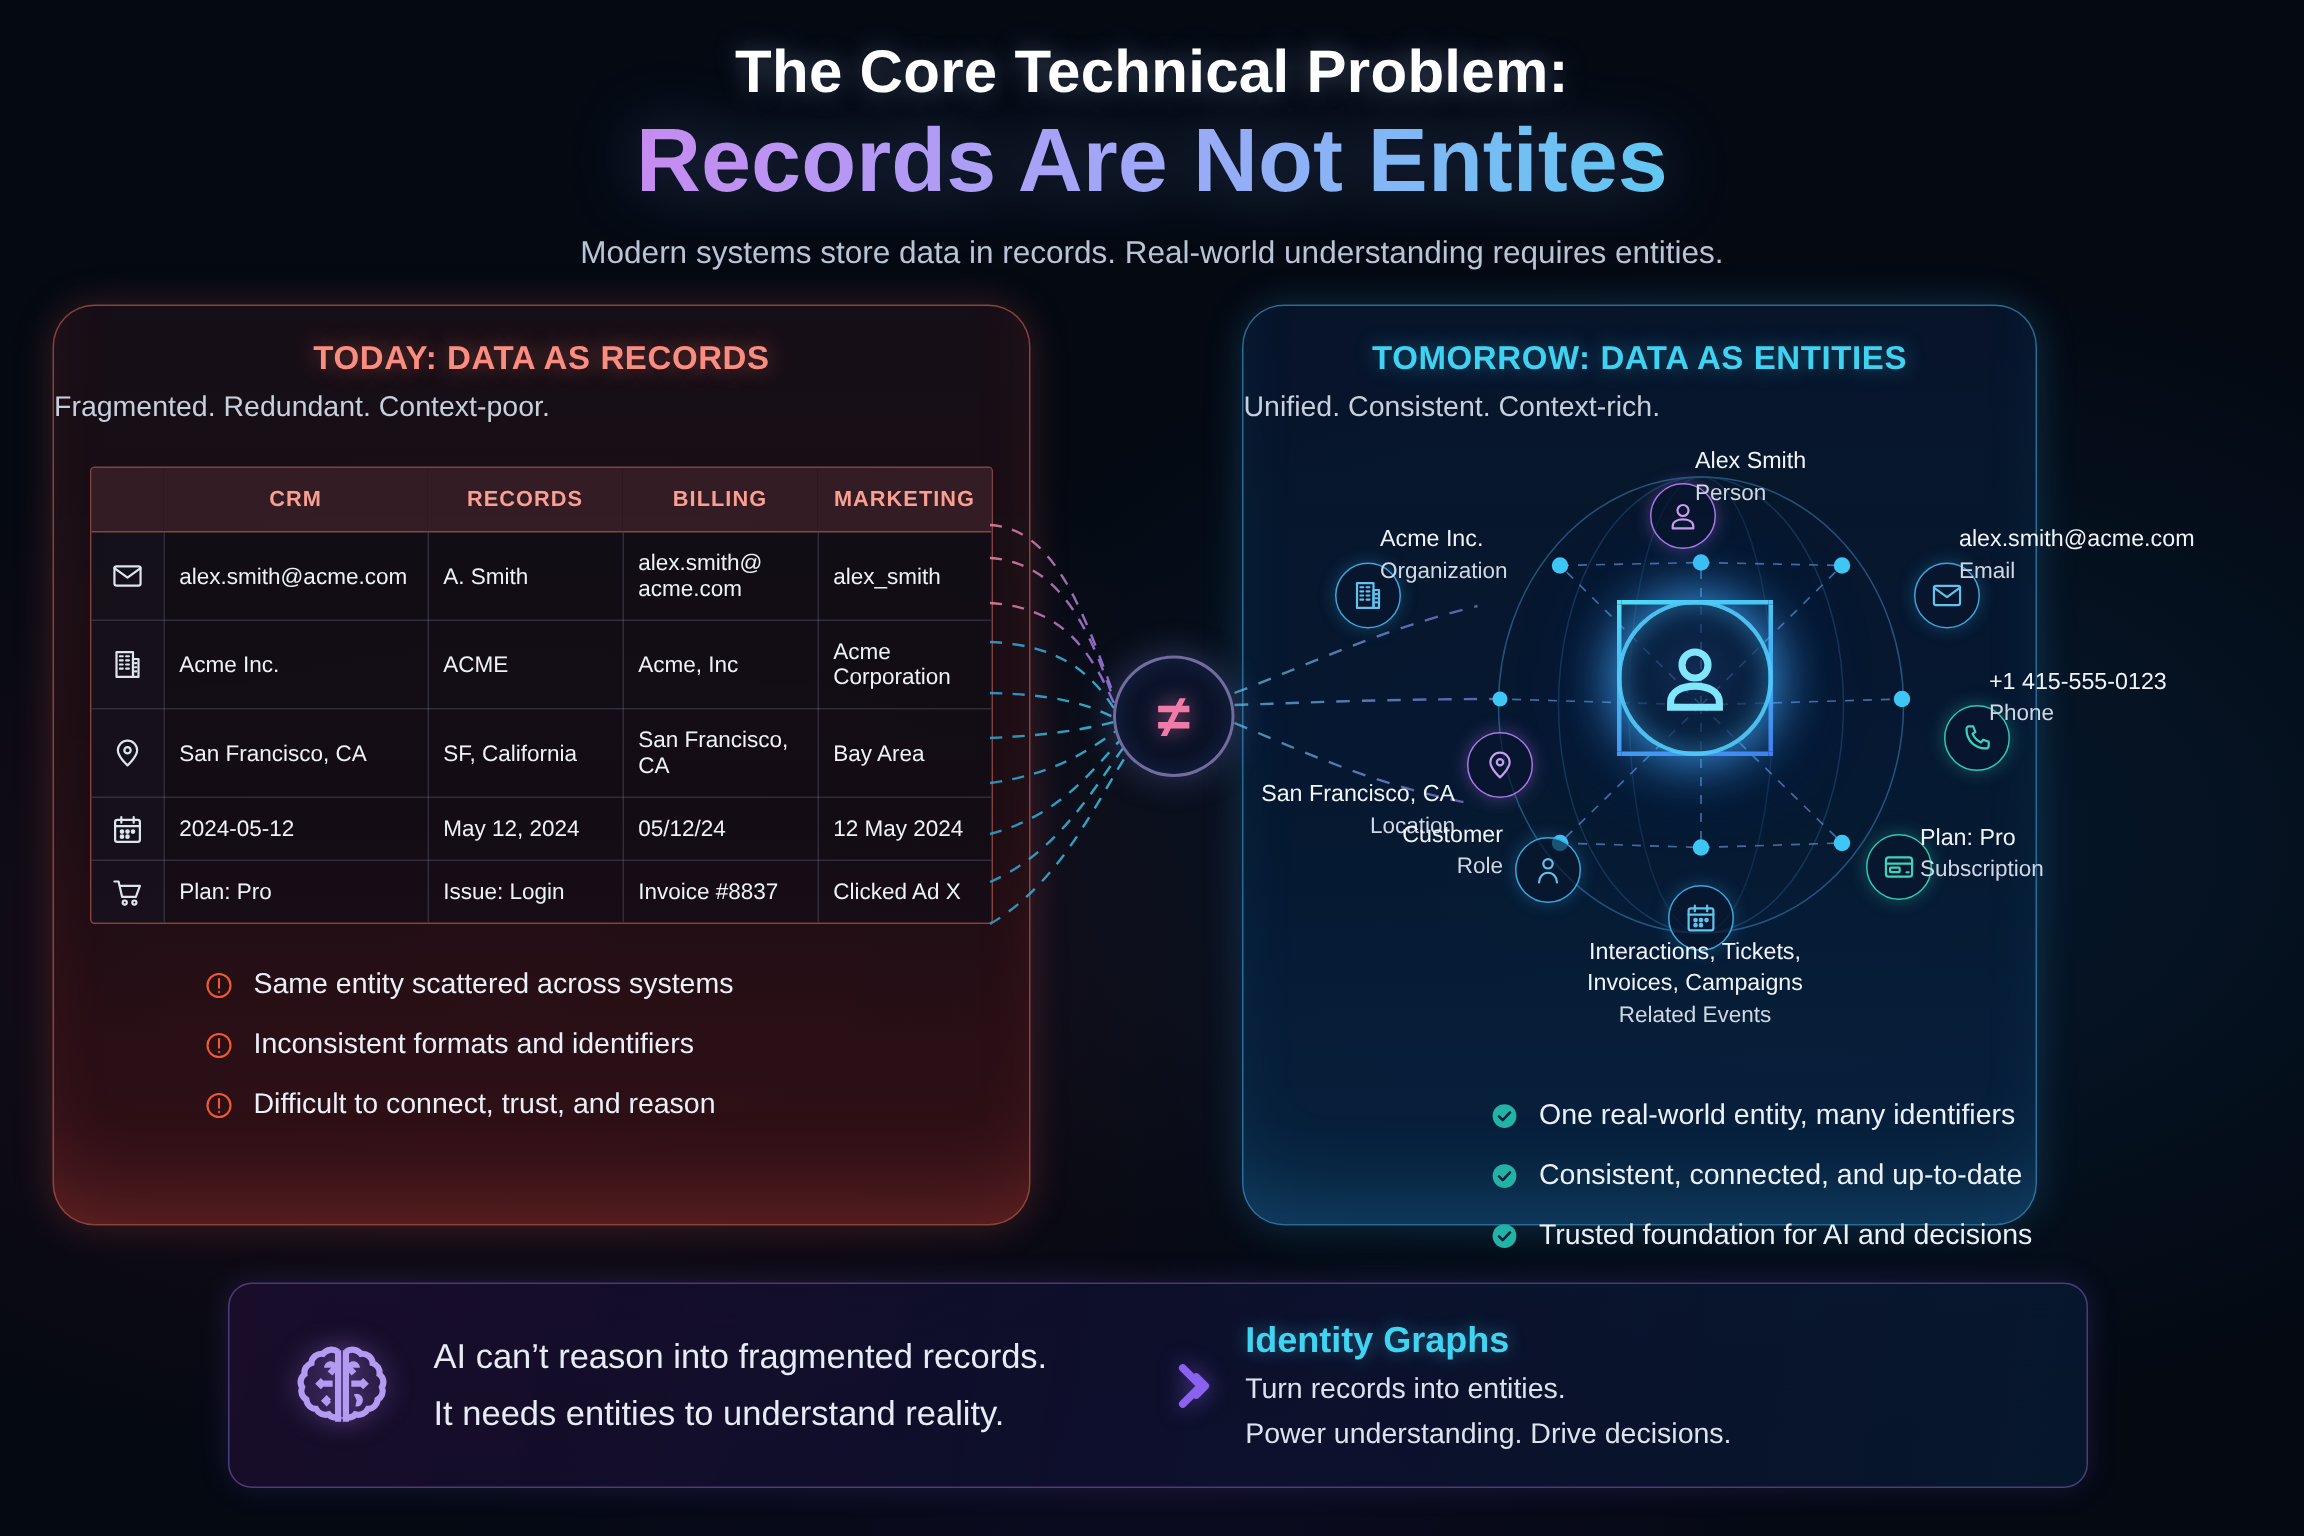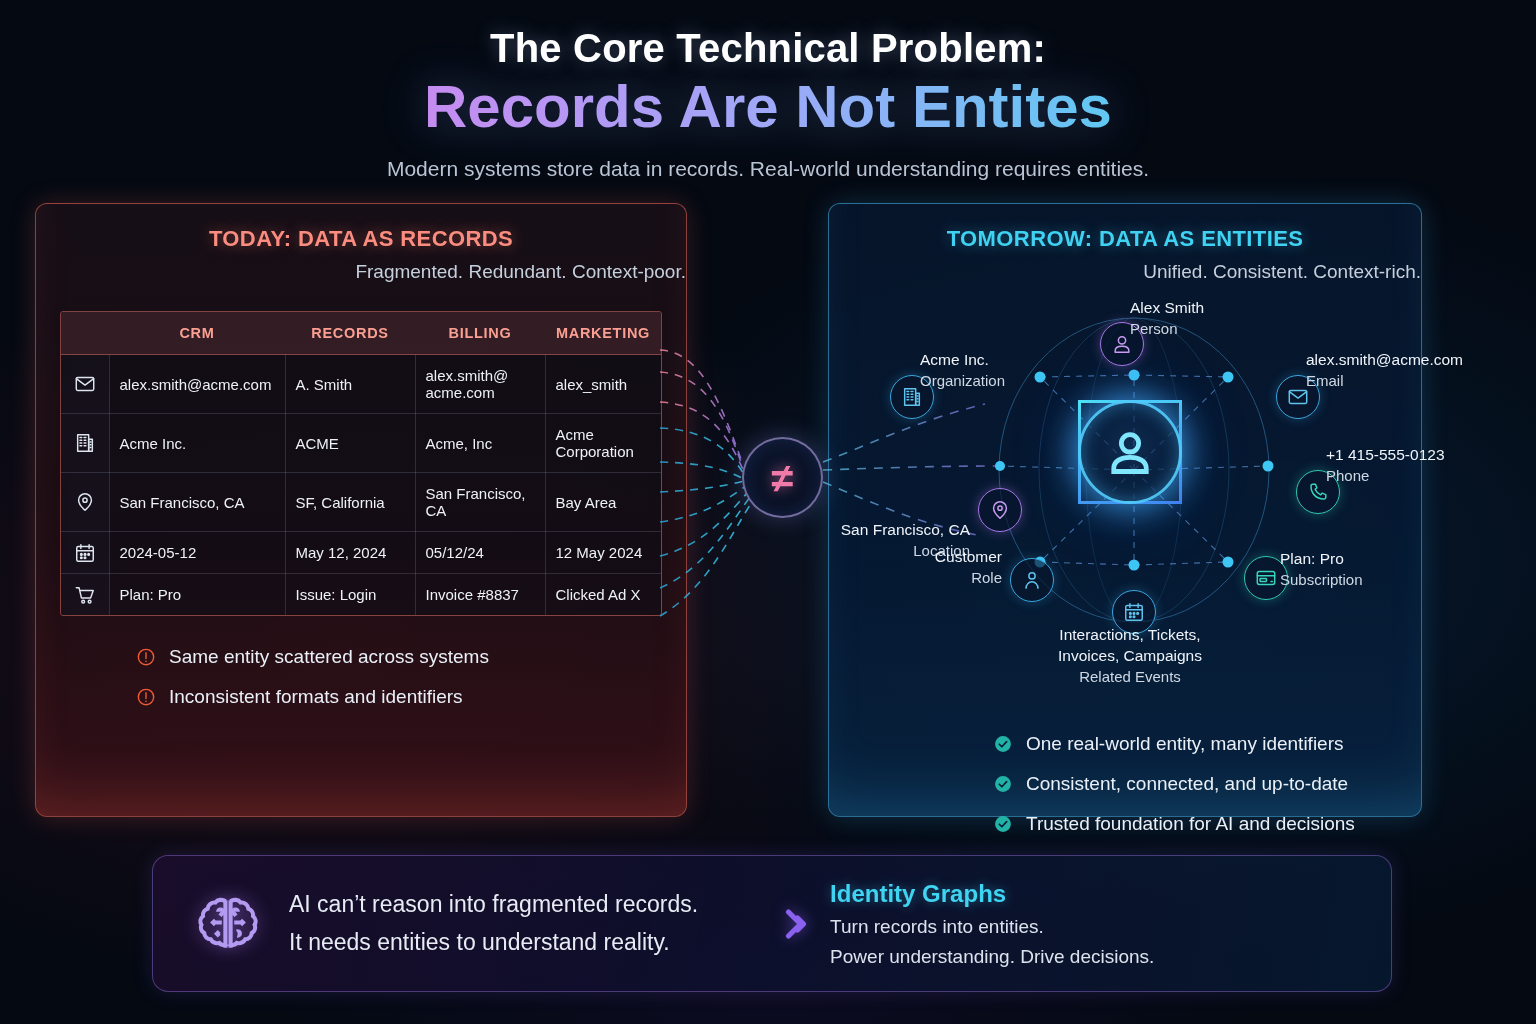--- a/index.html
+++ b/index.html
@@ -23,37 +23,37 @@
   }
   .hdr .t2{
     font-size:60px; font-weight:bold; line-height:1.08; margin-top:4px;
     background:linear-gradient(90deg,#ef8ed0 0%, #c58cf0 28%, #9fa8f8 50%, #62c7f2 72%, #5fe3f0 100%);
     -webkit-background-clip:text; background-clip:text; color:transparent;
     filter:drop-shadow(0 0 22px rgba(120,160,255,.35));
   }
   .hdr .t3{ font-size:21px; color:#b9c4d4; margin-top:17px; }
 
   
-  .panel{ position:absolute; border-radius:12px; }
+  .panel{ position:absolute; border-radius:28px; }
   .panel-left{
     left:35px; top:203px; width:652px; height:614px;
     background:linear-gradient(180deg, rgba(24,16,24,.92) 0%, rgba(30,14,20,.85) 55%, rgba(58,18,24,.85) 100%);
     border:1px solid rgba(235,110,95,.55);
     box-shadow:0 0 26px rgba(240,90,80,.22), inset 0 -42px 60px -30px rgba(255,90,70,.25);
   }
   .panel-right{
-    left:828px; top:203px; width:594px; height:614px;
+    left:828px; top:203px; width:530px; height:614px;
     background:linear-gradient(180deg, rgba(7,22,44,.92) 0%, rgba(6,26,52,.9) 60%, rgba(8,36,66,.9) 100%);
     border:1px solid rgba(70,180,235,.55);
     box-shadow:0 0 26px rgba(60,170,235,.22), inset 0 -42px 60px -30px rgba(60,190,255,.22);
   }
   .p-title{ text-align:center; font-size:22px; font-weight:bold; letter-spacing:.4px; margin-top:22px; }
   .p-title.red{ color:#fb8d80; text-shadow:0 0 14px rgba(250,120,100,.45); }
   .p-title.cyan{ color:#3fd2f2; text-shadow:0 0 14px rgba(60,200,240,.45); }
-  .p-sub{ text-align:right; font-size:19px; color:#c6cfdc; margin-top:9px; }
+  .p-sub{ text-align:left; font-size:19px; color:#c6cfdc; margin-top:9px; }
 
   
   .tbl-wrap{ margin:28px 24px 0 24px; border:1px solid rgba(235,120,105,.5); border-radius:3px; overflow:hidden; }
   table{ border-collapse:collapse; width:100%; }
   thead th{
     background:rgba(62,34,42,.72); color:#fb9f92; font-size:14.5px; font-weight:bold;
     letter-spacing:.7px; padding:13px 6px; text-align:center;
     border-bottom:1px solid rgba(235,120,105,.45);
   }
   thead th.ic{ width:48px; }
@@ -308,20 +308,28 @@
         <span class="lbl">Same entity scattered across systems</span>
       </div>
       <div class="bl">
         <span class="warn"><svg viewBox="0 0 24 24" fill="none" stroke="#ef5a34" stroke-width="1.7" stroke-linecap="round">
             <circle cx="12" cy="12" r="9.2"></circle>
             <path d="M12 6.8v7"></path>
             <circle cx="12" cy="17.2" r=".3" fill="#ef5a34" stroke="#ef5a34" stroke-width="1.5"></circle>
           </svg></span>
         <span class="lbl">Inconsistent formats and identifiers</span>
       </div>
+      <div class="bl">
+        <span class="warn"><svg viewBox="0 0 24 24" fill="none" stroke="#ef5a34" stroke-width="1.7" stroke-linecap="round">
+            <circle cx="12" cy="12" r="9.2"></circle>
+            <path d="M12 6.8v7"></path>
+            <circle cx="12" cy="17.2" r=".3" fill="#ef5a34" stroke="#ef5a34" stroke-width="1.5"></circle>
+          </svg></span>
+        <span class="lbl">Difficult to connect, trust, and reason</span>
+      </div>
     </div>
 </div>
 
 <div class="neq">
   <span>≠</span>
 </div>
 
 <div class="panel panel-right">
   <div class="p-title cyan">TOMORROW: DATA AS ENTITIES</div>
   <div class="p-sub">Unified. Consistent. Context-rich.</div>

